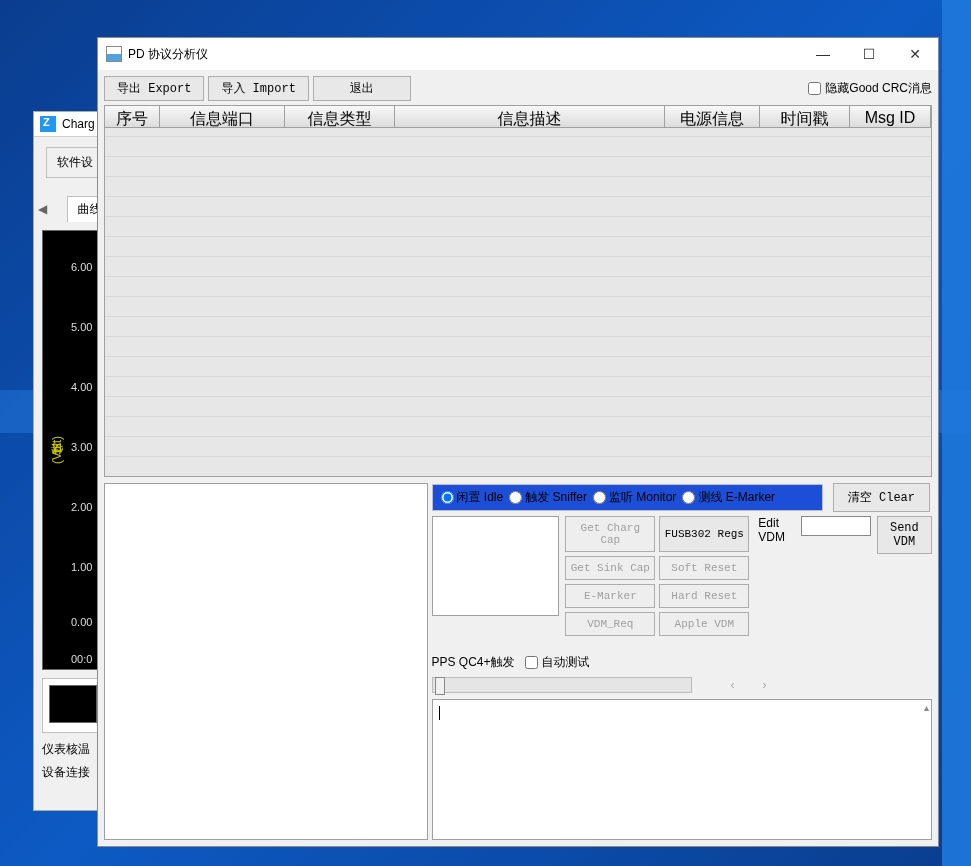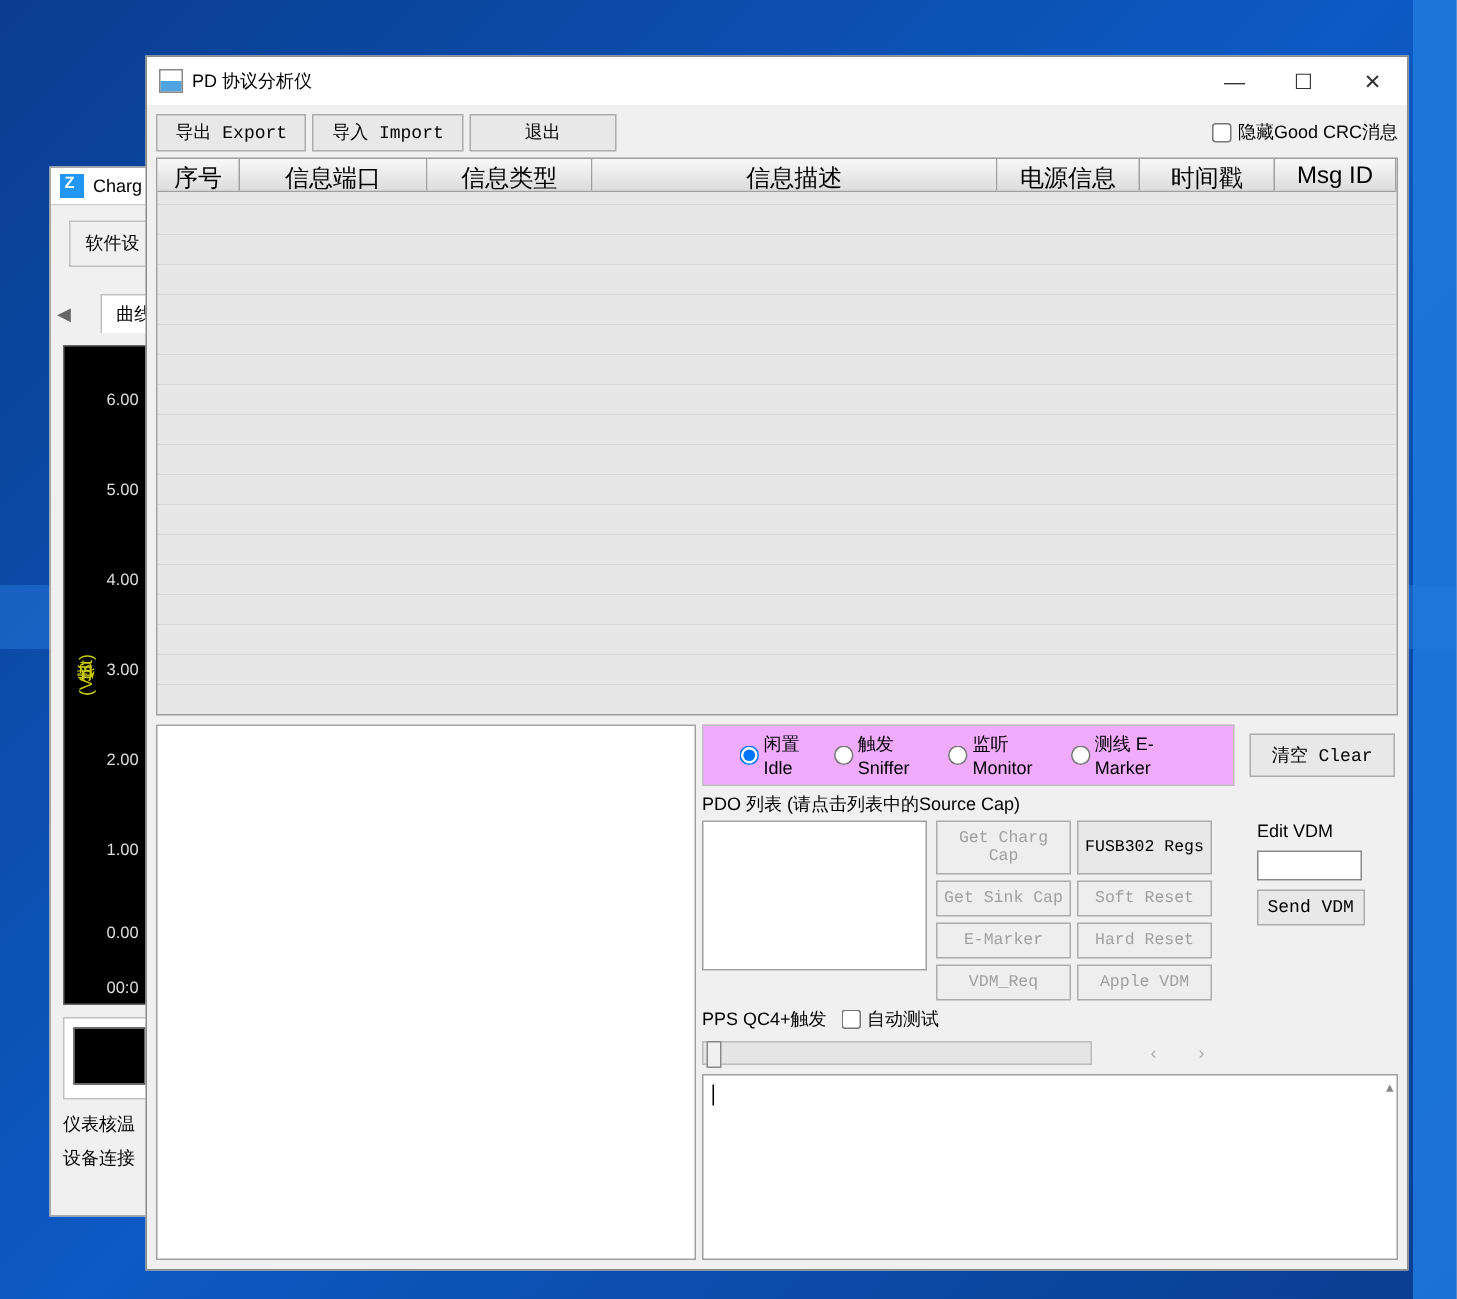--- a/index.html
+++ b/index.html
@@ -238,22 +238,22 @@
 .group-label {
   font-size: 12px;
   margin-bottom: 2px;
 }
 .row-flex { display: flex; align-items: center; gap: 10px; }
 .radio-group {
   display: flex;
   gap: 6px;
   align-items: flex-end;
   border: 1px solid #c0c0c0;
-  padding: 4px 24px;
-  background: #f0abfc;
+  padding: 4px 8px;
+  background: #1d4ed8;
 }
 .radio-item {
   display: flex;
   align-items: center;
   gap: 3px;
   font-size: 12px;
 }
 .radio-item input { width: 13px; height: 13px; }
 
 .pdo-section {
@@ -272,36 +272,35 @@
   grid-template-columns: 90px 90px;
   gap: 4px;
 }
 .btn-grid .btn {
   padding: 5px 4px;
   font-size: 11px;
   text-align: center;
 }
 .edit-vdm {
   display: flex;
-  flex-direction: column;
   gap: 6px;
-  margin-left: 24px;
+  margin-left: 3px;
 }
 .edit-vdm input {
   width: 70px;
   height: 20px;
   border: 1px solid #888;
   padding: 2px;
 }
 
 .pps-row {
   display: flex;
   align-items: center;
   gap: 10px;
-  margin-top: 0;
+  margin-top: 14px;
 }
 .slider-row {
   display: flex;
   align-items: center;
   gap: 10px;
 }
 .slider-track {
   width: 260px;
   height: 16px;
   background: #e5e5e5;
@@ -443,21 +442,20 @@
               <span>测线 E-Marker</span>
             </label>
           </div>
         </div>
         <div class="clear-btn-wrap">
           <button class="btn" style="padding:5px 14px">清空 Clear</button>
         </div>
       </div>
 
       <div>
-        <div class="group-label">PDO 列表 (请点击列表中的Source Cap)</div>
         <div class="pdo-section">
           <div class="pdo-list"></div>
           <div class="btn-grid">
             <button class="btn" disabled="">Get Charg Cap</button>
             <button class="btn">FUSB302 Regs</button>
             <button class="btn" disabled="">Get Sink Cap</button>
             <button class="btn" disabled="">Soft Reset</button>
             <button class="btn" disabled="">E-Marker</button>
             <button class="btn" disabled="">Hard Reset</button>
             <button class="btn" disabled="">VDM_Req</button>

